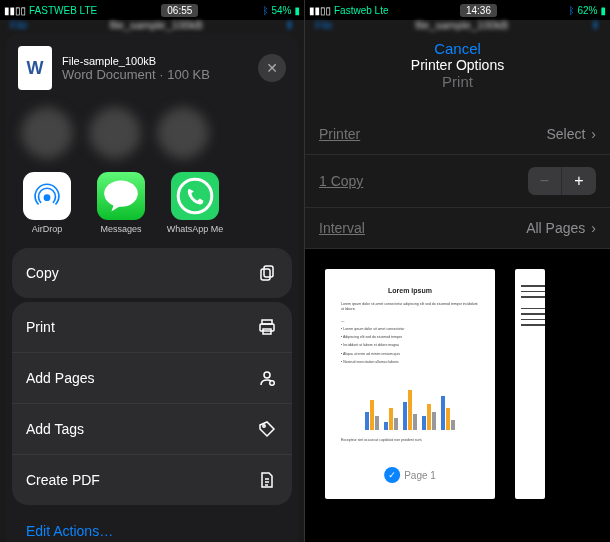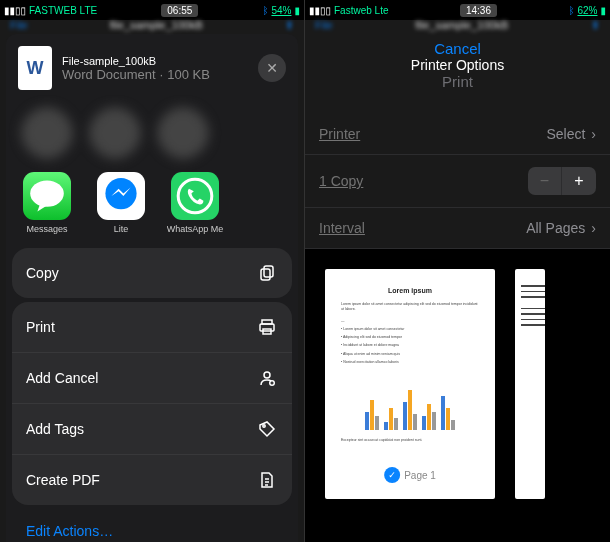--- a/index.html
+++ b/index.html
@@ -4,21 +4,21 @@
 <style>
   * { margin: 0; padding: 0; box-sizing: border-box; }
   body { width: 610px; height: 542px; background: #000; font-family: -apple-system, "Helvetica Neue", sans-serif; color: #fff; display: flex; overflow: hidden; }
   .screen { height: 542px; position: relative; background: #1a1a1a; overflow: hidden; }
   .left { width: 305px; border-right: 1px solid #333; }
   .right { width: 305px; }
   .statusbar { height: 20px; display: flex; align-items: center; justify-content: space-between; font-size: 10px; padding: 0 4px; background: #000; color: #fff; }
   .statusbar .sb-left, .statusbar .sb-center, .statusbar .sb-right { display: flex; align-items: center; gap: 3px; }
   .statusbar .carrier { color: #00f5a0; font-weight: 500; }
   .statusbar .time { background: #444; border-radius: 3px; padding: 1px 6px; font-size: 10px; }
-  .statusbar .batt { color: #00f5a0; display: flex; align-items: center; gap: 2px; text-decoration: underline; }
+  .statusbar .batt { color: #00f5a0; display: flex; align-items: center; gap: 2px; }
 
   .blurbar { height: 10px; display: flex; align-items: center; justify-content: space-between; padding: 0 10px; font-size: 11px; filter: blur(2px); opacity: 0.8; }
   .blurbar .share { color: #0a84ff; }
 
   .sheet { background: #1c1c1e; border-radius: 10px 10px 0 0; margin: 4px 6px 0; padding: 8px 6px; }
   .fileheader { display: flex; align-items: center; gap: 10px; padding: 4px 6px 10px; position: relative; }
   .fileicon { width: 34px; height: 44px; background: #fff; border-radius: 4px; display: flex; align-items: center; justify-content: center; font-size: 18px; font-weight: bold; color: #2b579a; }
   .fileinfo { flex: 1; font-size: 12px; }
   .fileinfo .ft { color: #fff; font-size: 11px; }
   .fileinfo .fs { color: #888; font-size: 13px; }
@@ -114,36 +114,37 @@
     </div>
 
     <div class="contacts">
       <div class="contact"></div>
       <div class="contact"></div>
       <div class="contact"></div>
     </div>
 
     <div class="apps">
       <div class="app">
+        <div class="appicon airdrop">
+          <svg viewBox="0 0 40 40">
+              <circle cx="20" cy="22" r="4" fill="#0a84ff"></circle>
+              <path d="M10 30 A14 14 0 1 1 30 30" fill="none" stroke="#0a84ff" stroke-width="2"></path>
+              <path d="M13 28 A10 10 0 1 1 27 28" fill="none" stroke="#0a84ff" stroke-width="2"></path>
+            </svg>
+        </div>
+        <div class="appname">AirDrop</div>
+      </div>
+      <div class="app">
         <div class="appicon messages">
           <svg viewBox="0 0 40 40">
               <ellipse cx="20" cy="18" rx="14" ry="11" fill="#fff"></ellipse>
               <path d="M14 27 L12 33 L20 28" fill="#fff"></path>
             </svg>
         </div>
         <div class="appname">Messages</div>
-      </div>
-      <div class="app">
-        <div class="appicon messenger">
-          <svg viewBox="0 0 40 40">
-              <circle cx="20" cy="18" r="13" fill="#0084ff"></circle>
-              <path d="M12 20 L18 14 L22 18 L28 13 L22 20 L18 16 Z" fill="#fff"></path>
-            </svg>
-        </div>
-        <div class="appname">Lite</div>
       </div>
       <div class="app">
         <div class="appicon whatsapp">
           <svg viewBox="0 0 40 40">
               <circle cx="20" cy="20" r="14" fill="none" stroke="#fff" stroke-width="2.5"></circle>
               <path d="M15 14 Q13 16 15 20 Q18 26 24 27 Q27 27 27 24 L24 22 L22 24 Q18 22 17 18 L19 16 Z" fill="#fff"></path>
             </svg>
         </div>
         <div class="appname">WhatsApp Me</div>
       </div>
@@ -167,21 +168,21 @@
         <span>Print</span>
         <span class="aicon">
             <svg width="20" height="20" viewBox="0 0 20 20" fill="none" stroke="#fff" stroke-width="1.5">
               <rect x="5" y="3" width="10" height="4"></rect>
               <rect x="3" y="7" width="14" height="7" rx="1"></rect>
               <rect x="6" y="12" width="8" height="5"></rect>
             </svg>
           </span>
       </div>
       <div class="action">
-        <span>Add Cancel</span>
+        <span>Add Pages</span>
         <span class="aicon">
             <svg width="20" height="20" viewBox="0 0 20 20" fill="none" stroke="#fff" stroke-width="1.5">
               <circle cx="10" cy="7" r="3"></circle>
               <path d="M4 17 Q4 12 10 12 Q16 12 16 17"></path>
               <circle cx="15" cy="15" r="3" fill="#fff" stroke="none"></circle>
               <path d="M15 13.5 V16.5 M13.5 15 H16.5" stroke="#2c2c2e"></path>
             </svg>
           </span>
       </div>
       <div class="action">

